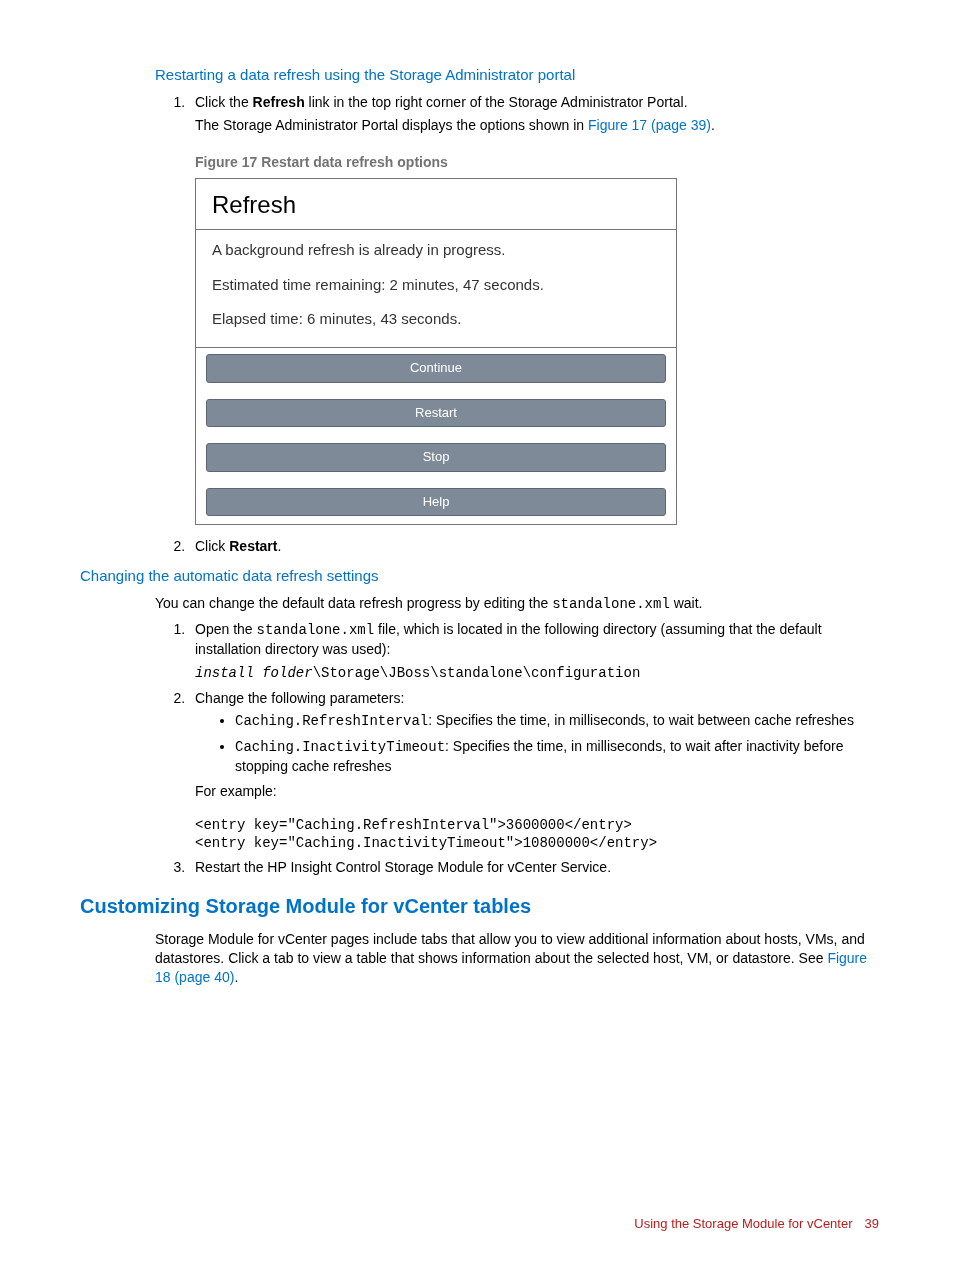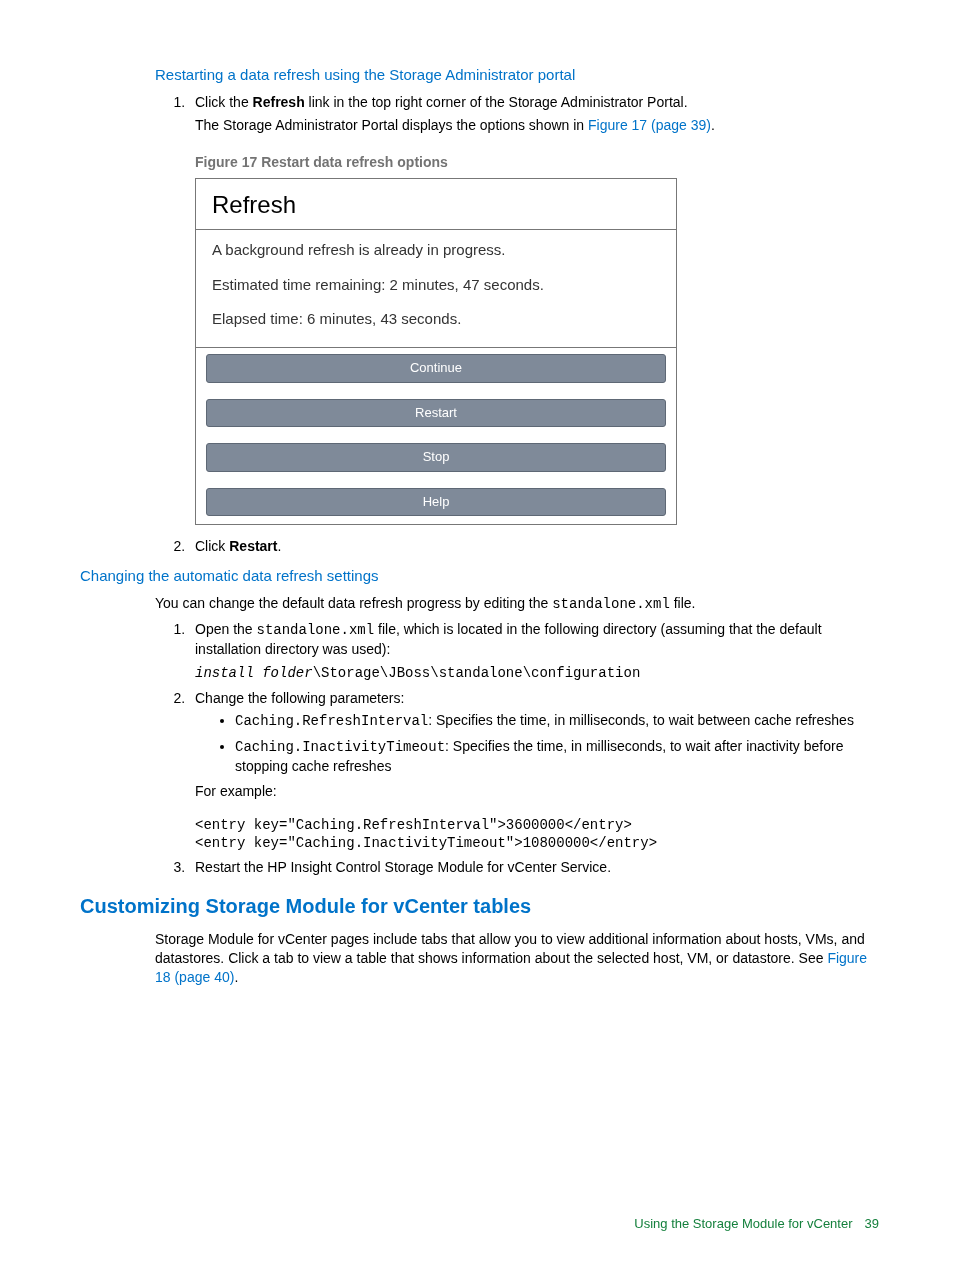--- a/index.html
+++ b/index.html
@@ -89,21 +89,21 @@
       font-size: 14px;
       white-space: pre;
       line-height: 1.25;
       margin: 16px 0 6px 0;
     }
     .footer {
       position: fixed;
       bottom: 38px;
       right: 75px;
       font-size: 13px;
-      color: #15803d;
+      color: #b91c1c;
     }
     .footer .pn { margin-left: 12px; }
   </style>
 </head>
 <body>
 
 <div class="h3 indent1">Restarting a data refresh using the Storage Administrator portal</div>
 
 <div class="indent-ol">
   <ol class="steps">
@@ -133,21 +133,21 @@
     </li>
     <li>
       <span>Click </span><span class="bold">Restart</span><span>.</span>
     </li>
   </ol>
 </div>
 
 <div class="h3">Changing the automatic data refresh settings</div>
 
 <div class="indent-body" style="margin-bottom:6px;">
-  <span>You can change the default data refresh progress by editing the </span><span class="mono">standalone.xml</span><span> file.</span>
+  <span>You can change the default data refresh progress by editing the </span><span class="mono">standalone.xml</span><span> wait.</span>
 </div>
 
 <div class="indent-ol">
   <ol class="steps">
     <li>
       <span>Open the </span><span class="mono">standalone.xml</span><span> file, which is located in the following directory (assuming that the default installation directory was used):</span>
       <div class="codeblock" style="margin-top:6px;"><span class="mono-italic">install folder</span><span class="mono">\Storage\JBoss\standalone\configuration</span></div>
     </li>
     <li>
       <span>Change the following parameters:</span>

